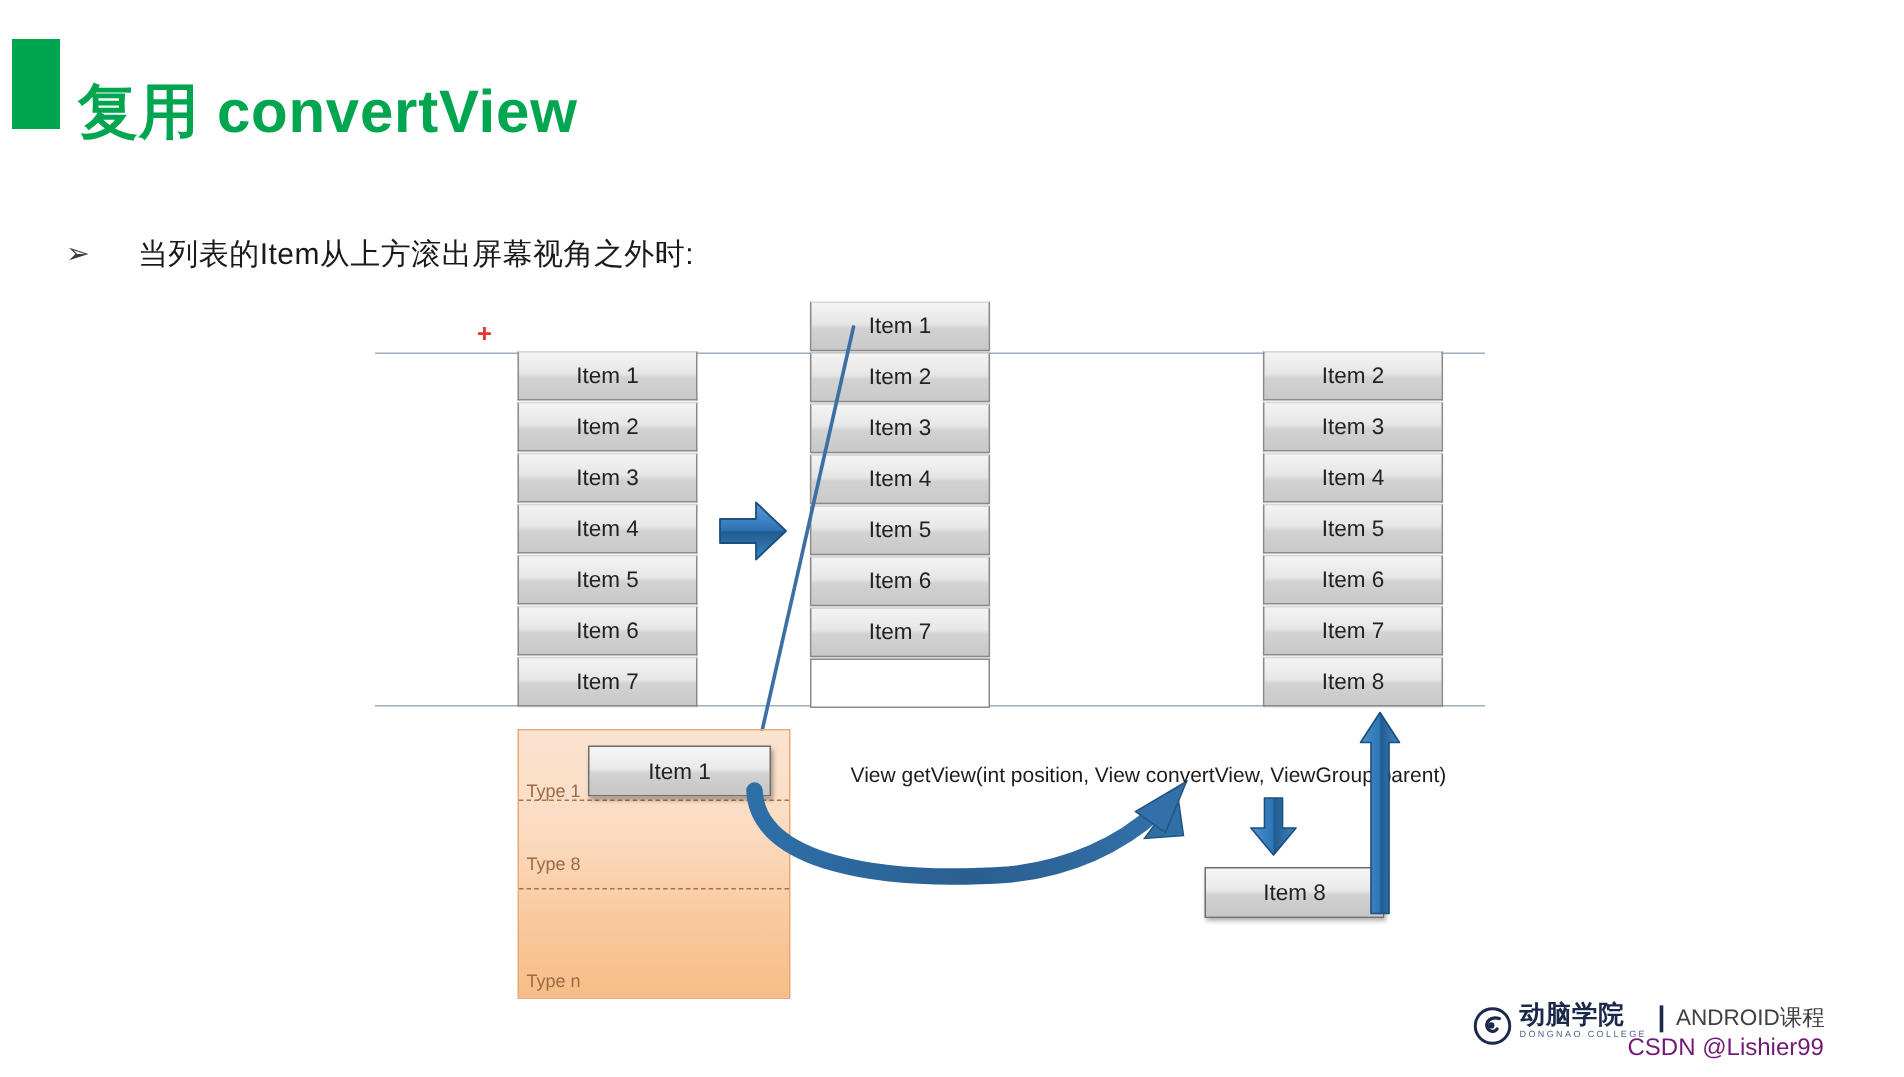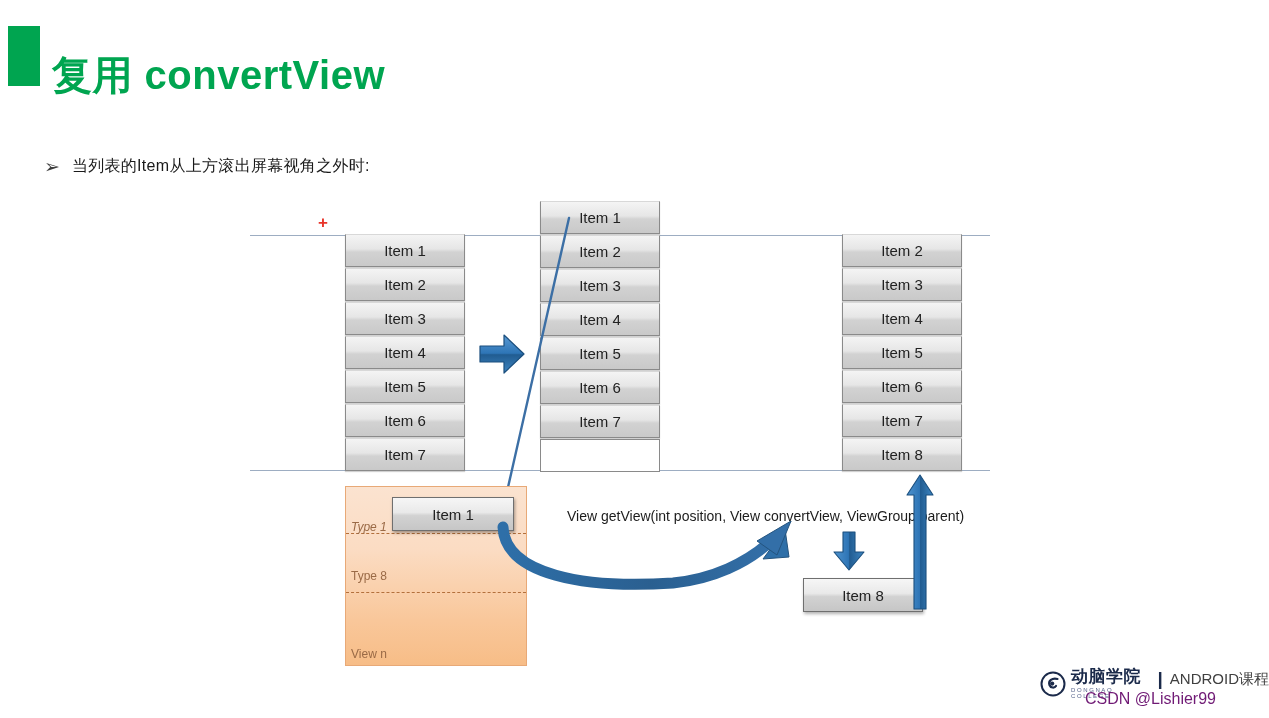--- a/index.html
+++ b/index.html
@@ -53,23 +53,24 @@
     align-items: center;
     white-space: nowrap;
   }
   .bullet-marker {
     font-size: 19px;
     color: #3d3d3d;
     margin-right: 12px;
     line-height: 1;
   }
   .bullet-text {
-    font-size: 16px;
+    font-size: 20px;
     color: #1a1a1a;
     letter-spacing: 0.3px;
+    margin-left: 20px;
   }
 
   
   .guide-line {
     position: absolute;
     height: 1px;
     background: #9dadc2;
     left: 250px;
     width: 740px;
   }
@@ -241,21 +242,21 @@
     position: absolute;
     left: 905px;
     top: 473px;
     width: 30px;
     height: 138px;
   }
 
   
   .footer-brand {
     position: absolute;
-    left: 1040px;
+    left: 982px;
     top: 668px;
     display: flex;
     align-items: flex-start;
     height: 44px;
   }
   .brand-mark {
     width: 26px;
     height: 26px;
     margin-top: 3px;
     flex: none;
@@ -363,23 +364,23 @@
   </svg>
 
   <svg class="diag-line" viewBox="0 0 140 330">
     <line x1="99" y1="18" x2="34" y2="305" stroke="#3C6FA5" stroke-width="2.4" stroke-linecap="round"></line>
     <path d="M34,311 L28,293 L44,297 Z" fill="#3C6FA5"></path>
   </svg>
 
   <div class="recycler-box">
     <div class="recycler-divider" style="top:46px;"></div>
     <div class="recycler-divider" style="top:105px;"></div>
-    <div class="type-label" style="top:33px;font-style:italic;">Type 1</div>
+    <div class="type-label" style="top:33px;">Type 1</div>
     <div class="type-label" style="top:82px;">Type 8</div>
-    <div class="type-label" style="top:160px;">View n</div>
+    <div class="type-label" style="top:160px;">Type n</div>
   </div>
   <div class="recycler-item">Item 1</div>
 
   <svg class="curve-arrow" viewBox="0 0 310 90">
     <defs>
       <linearGradient id="gCurve" x1="0" y1="0" x2="1" y2="0">
         <stop offset="0%" stop-color="#2E6FA8"></stop>
         <stop offset="55%" stop-color="#2A5F90"></stop>
         <stop offset="100%" stop-color="#336FA8"></stop>
       </linearGradient>

